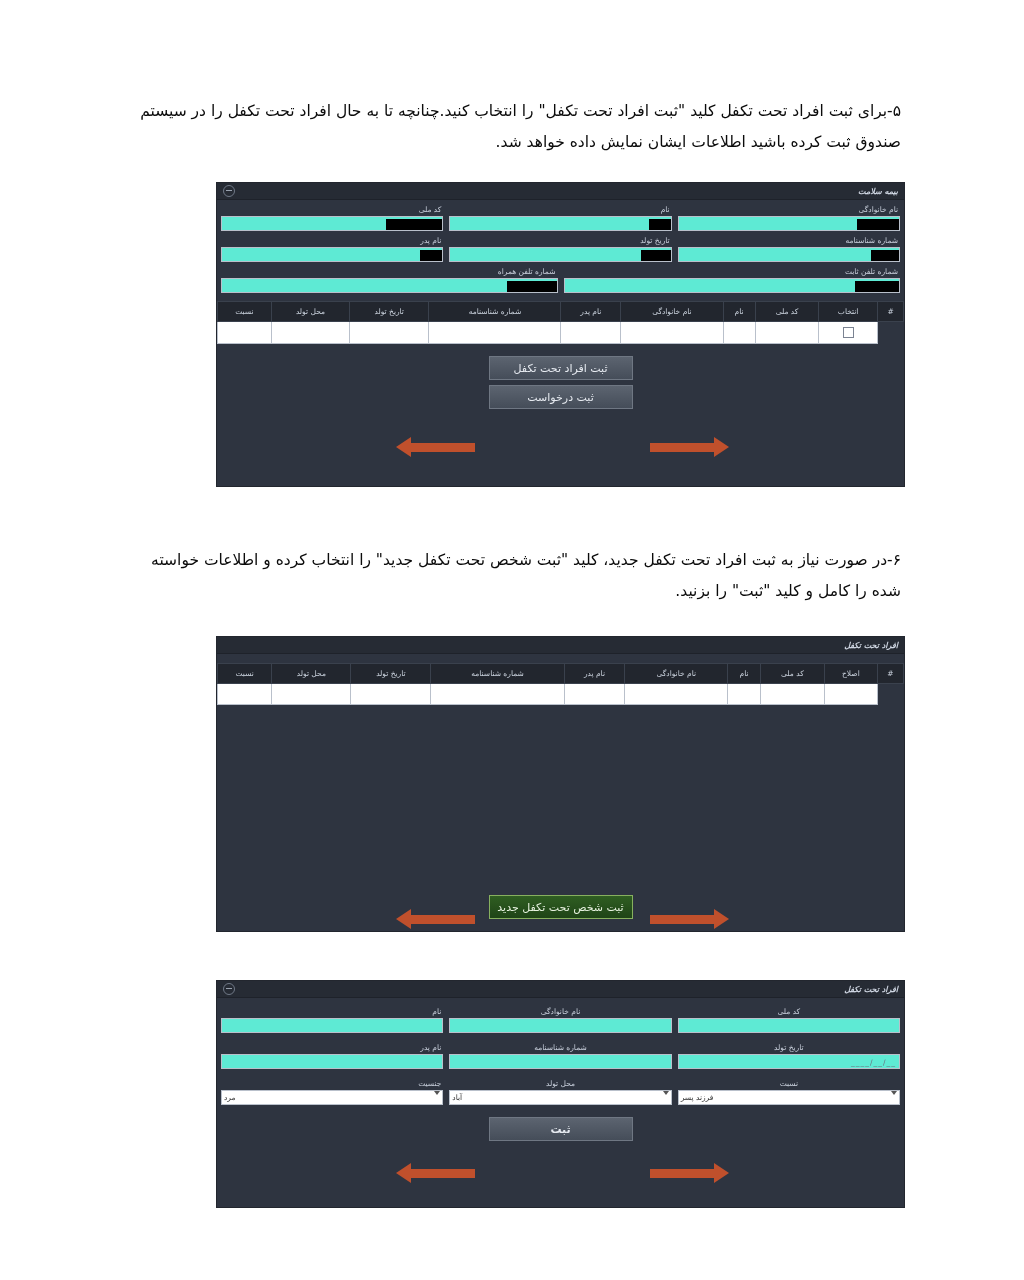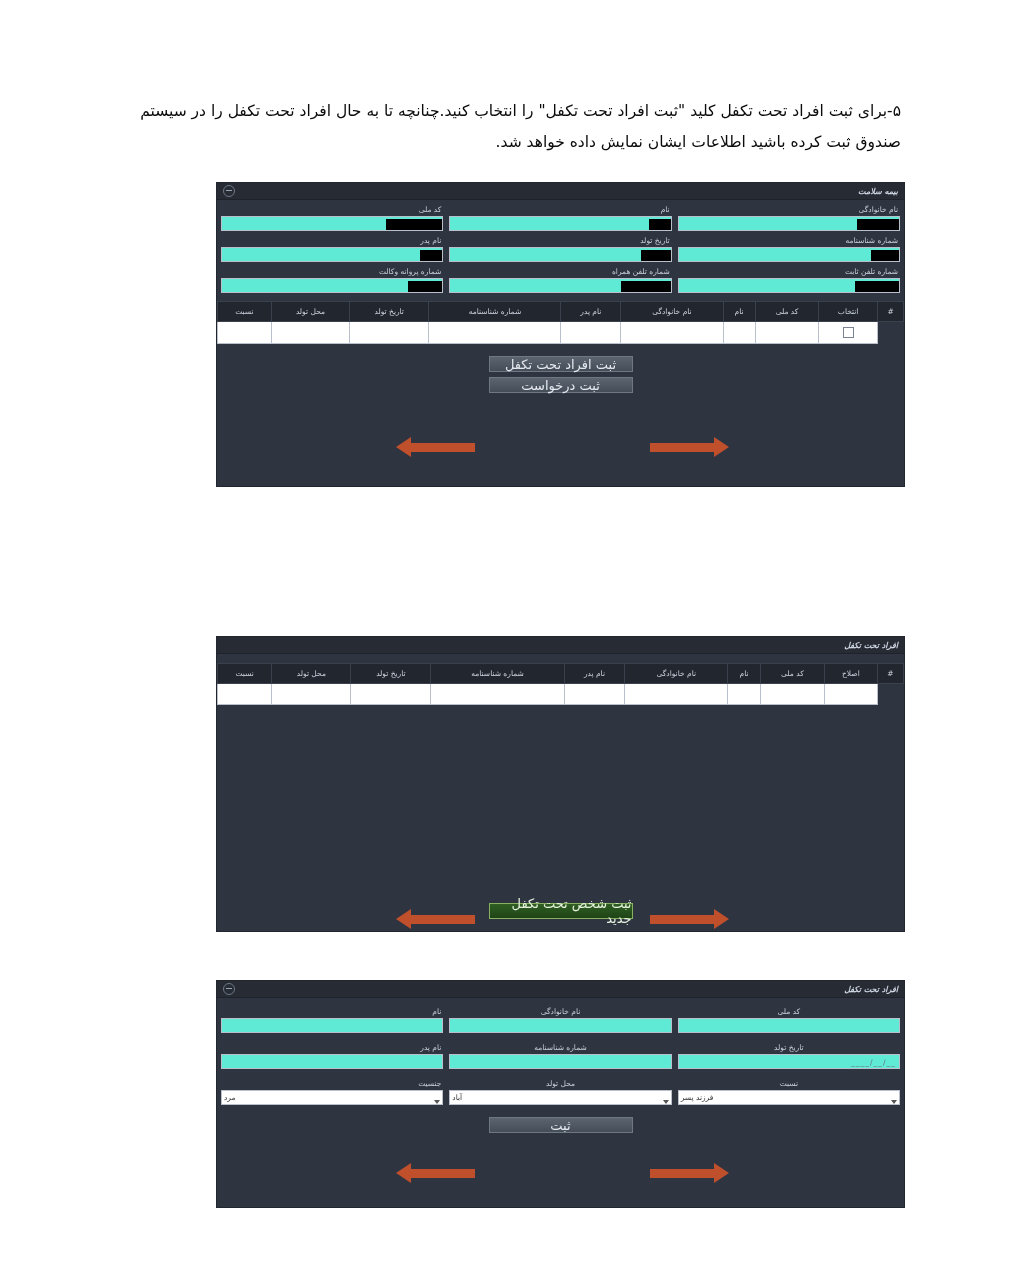--- a/index.html
+++ b/index.html
@@ -121,21 +121,21 @@
     position: absolute;
     right: 3px;
     top: 1px;
     font-size: 7.5px;
     color: #222;
     line-height: 13px;
   }
   .finput.select {
     background: #fff;
     display: flex;
-    align-items: flex-end;
+    align-items: flex-start;
     justify-content: space-between;
     padding: 0 2px;
   }
   .finput.select .sel-text {
     font-size: 7.5px;
     color: #333;
     line-height: 13px;
   }
   .caret {
     width: 0; height: 0;
@@ -174,25 +174,25 @@
     width: 9px; height: 9px;
     border: 1px solid #7b8392;
     background: #fff;
     display: inline-block;
   }
 
   
   .btn-wrap { display: flex; justify-content: center; margin-top: 10px; }
   .btn {
     width: 144px;
-    height: 16px;
+    height: 24px;
     background: linear-gradient(#5c6470, #454d59);
     border: 1px solid #6f7783;
     color: #e6eaf0;
-    font-size: 13px;
+    font-size: 11px;
     display: flex;
     align-items: center;
     justify-content: center;
     box-sizing: border-box;
   }
   .btn.green {
     background: linear-gradient(#2f5e22, #1f4417);
     border: 1px solid #87b05f;
     color: #e8f3e0;
   }
@@ -281,26 +281,20 @@
         <div class="fcell">
           <div class="flabel">شماره تلفن ثابت</div>
           <div class="finput">
               <span class="redact" style="right:0;width:44px;"></span>
             </div>
         </div>
         <div class="fcell">
           <div class="flabel">شماره تلفن همراه</div>
           <div class="finput">
               <span class="redact" style="right:0;width:50px;"></span>
-            </div>
-        </div>
-        <div class="fcell">
-          <div class="flabel">شماره پروانه وکالت</div>
-          <div class="finput">
-              <span class="redact" style="right:0;width:34px;"></span>
             </div>
         </div>
       </div>
 
       <div class="frow">
         <div class="fcell" style="flex:2 1 0;"></div>
       </div>
     </div>
 
     <table class="tbl">
@@ -338,20 +332,21 @@
       <div class="btn">ثبت افراد تحت تکفل</div>
     </div>
     <div class="btn-wrap" style="margin-top:5px;">
       <div class="btn">ثبت درخواست</div>
     </div>
   </div>
 
   <div class="arrow to-left" style="left:410px; top:443px; width:65px;"></div>
   <div class="arrow to-right" style="left:650px; top:443px; width:65px;"></div>
 
+  <div class="para" id="para-6">۶-در صورت نیاز به ثبت افراد تحت تکفل جدید، کلید "ثبت شخص تحت تکفل جدید" را انتخاب کرده و اطلاعات خواسته شده را کامل و کلید "ثبت" را بزنید.</div>
 
   <div class="shot" id="shot-2">
     <div class="shot-titlebar">
       <span class="shot-title">افراد تحت تکفل</span>
     </div>
 
     <table class="tbl" style="margin-top:9px;">
       <thead>
         <tr>
           <th>#</th>
@@ -448,21 +443,21 @@
         <div class="fcell">
           <div class="flabel">جنسیت</div>
           <div class="finput select">
             <span class="caret"></span>
             <span class="sel-text">مرد</span>
           </div>
         </div>
       </div>
     </div>
 
-    <div class="btn-wrap" style="margin-top:12px;">
+    <div class="btn-wrap" style="margin-top:12px;font-weight:bold;">
       <div class="btn">ثبت</div>
     </div>
   </div>
 
   <div class="arrow to-left" style="left:410px; top:1169px; width:65px;"></div>
   <div class="arrow to-right" style="left:650px; top:1169px; width:65px;"></div>
 
 </div>
 
 </body></html>

